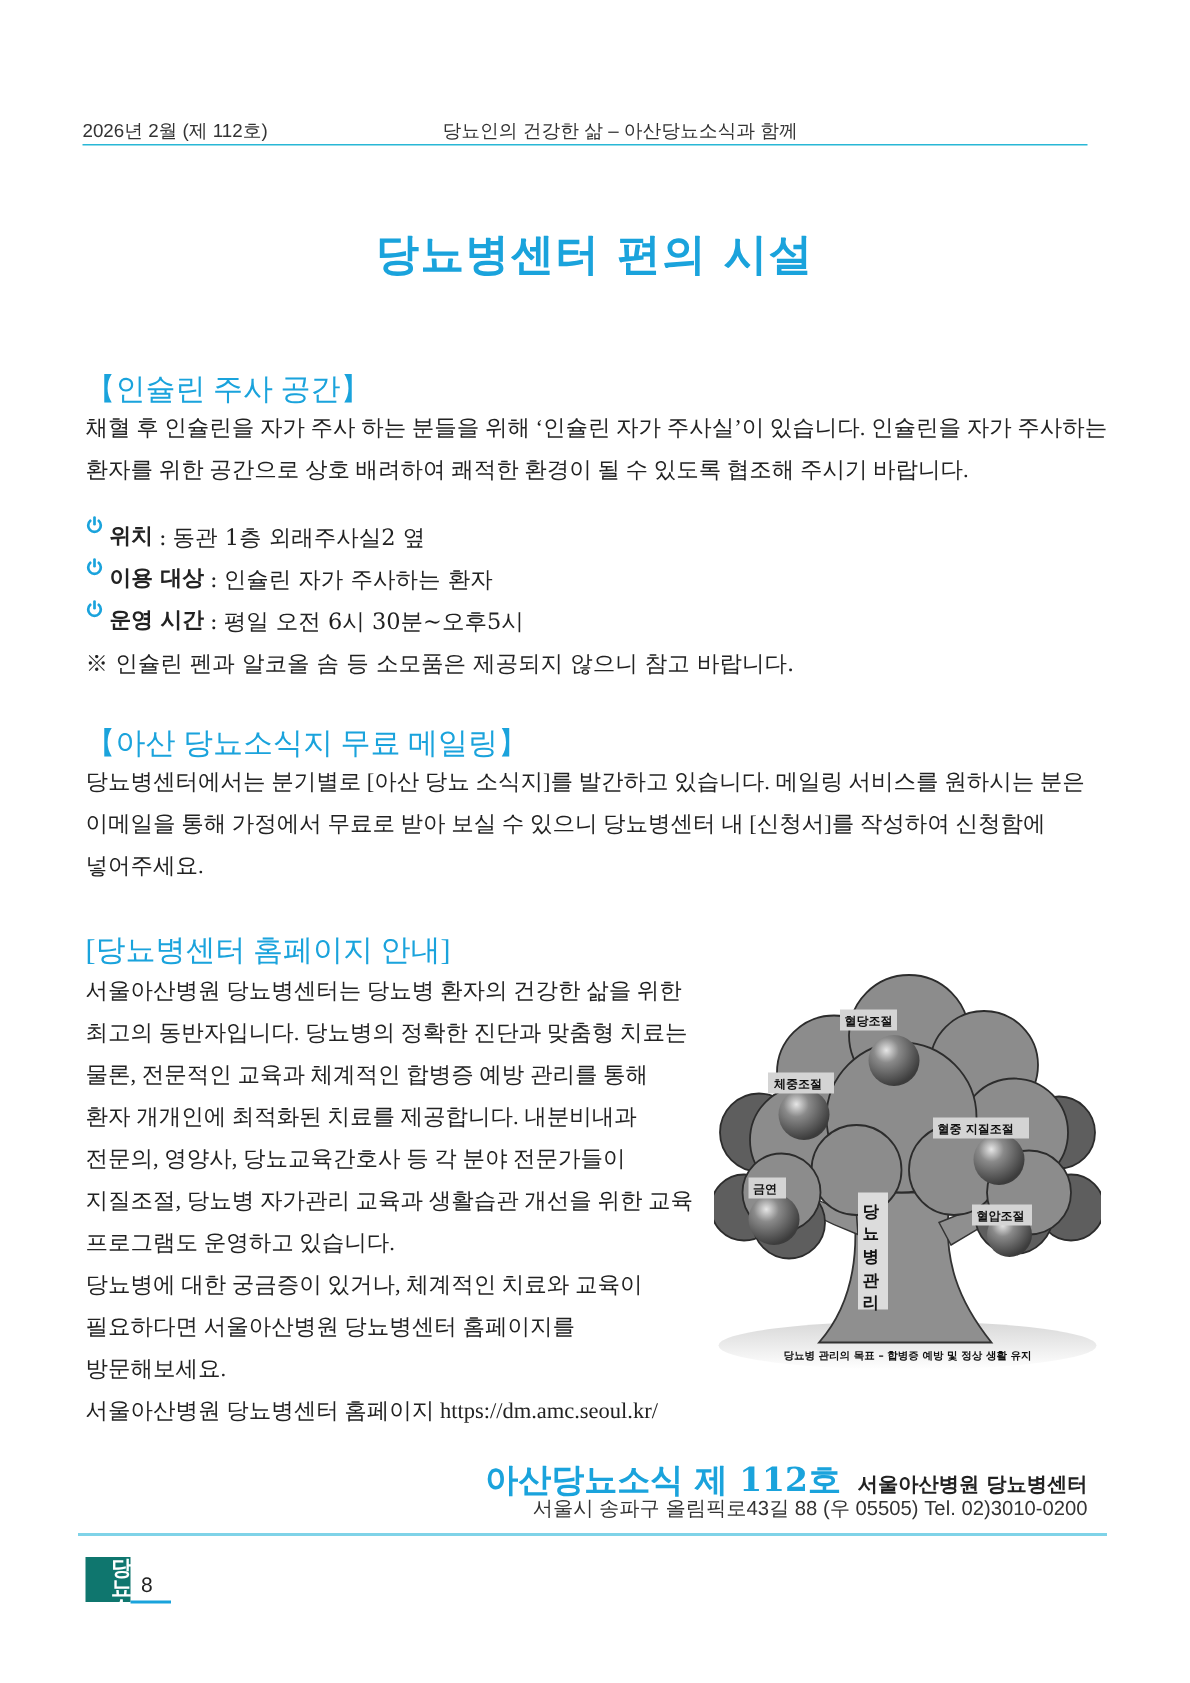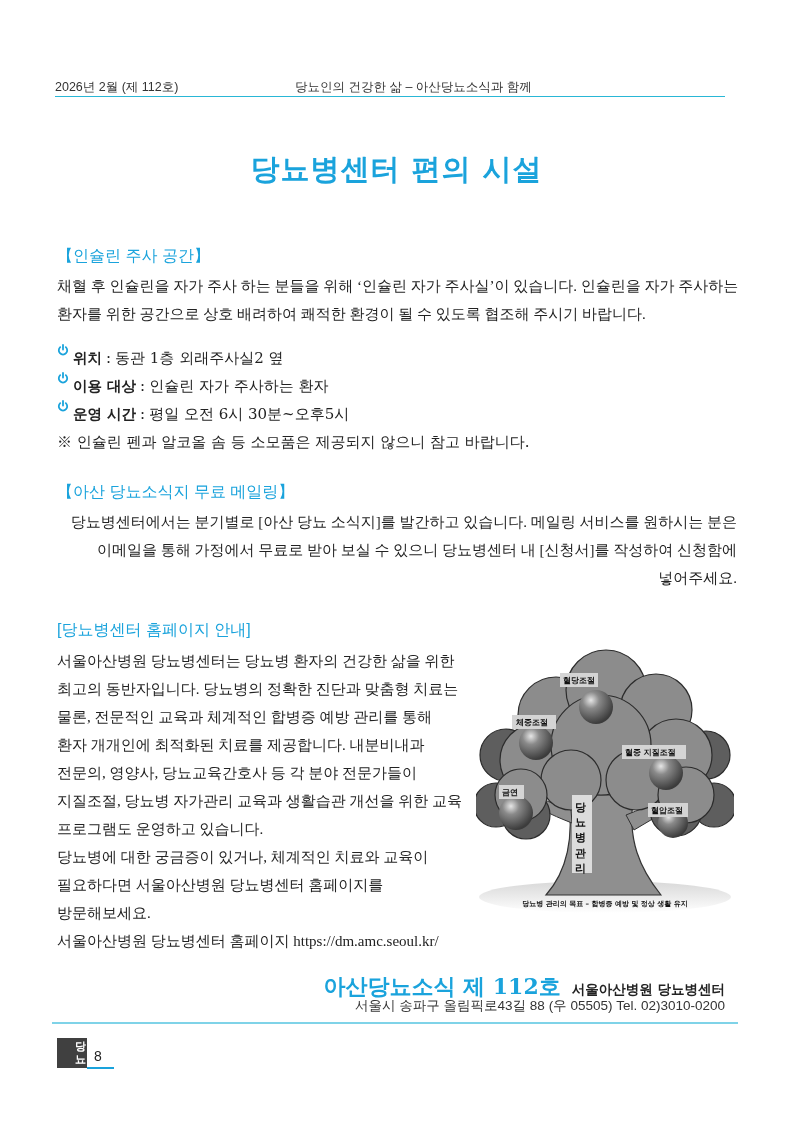--- a/index.html
+++ b/index.html
@@ -9,44 +9,44 @@
   .header { position: absolute; left: 55px; top: 77px; width: 670px; height: 20px;
             font-family: "Liberation Sans", sans-serif; font-size: 12.5px; color: #333; }
   .header .date { position: absolute; left: 0; top: 2px; }
   .header .slogan { position: absolute; left: 240px; top: 2px; }
   .header-rule { position: absolute; left: 55px; top: 96px; width: 670px; height: 1px; background: #29b7d6; }
 
   .page-title { position: absolute; left: 0; width: 793px; top: 150px; text-align: center;
                 font-family: "DejaVu Sans", sans-serif; font-weight: bold; font-size: 29px;
                 color: #1aa3dc; letter-spacing: 1px; }
 
-  .section-head { position: absolute; left: 57px; font-family: Liberation Sans, sans-serif;
-                  font-size: 16px; color: #1aa3dc; }
+  .section-head { position: absolute; left: 57px; font-family: Liberation Serif, serif;
+                  font-size: 20px; color: #1aa3dc; }
   .para { position: absolute; left: 57px; width: 680px; font-family: Liberation Serif, serif;
           font-size: 15px; line-height: 28px; color: #222; }
   .para .line { display: block; white-space: nowrap; }
 
   .info-list { position: absolute; left: 57px; top: 344px; font-family: "DejaVu Serif", serif;
                font-size: 15px; color: #222; }
   .info-row { height: 28px; line-height: 28px; white-space: nowrap; display: flex; }
   .power-icon { display: inline-block; width: 12px; height: 12px; margin-right: 4px; position: relative; top: 0px; }
   .info-key { font-weight: bold; font-family: "DejaVu Sans", sans-serif; font-size: 14.5px; }
   .info-sep { margin: 0 4px; }
 
   .tree { position: absolute; left: 476px; top: 645px; width: 258px; height: 272px; }
 
   .brand-line { position: absolute; right: 68px; top: 972px; white-space: nowrap; }
   .brand-name { font-family: "DejaVu Serif", serif; font-weight: bold; font-size: 22px; color: #1aa3dc; }
   .brand-org { font-family: "DejaVu Sans", sans-serif; font-weight: bold; font-size: 13.5px; color: #222; margin-left: 6px; }
   .address { position: absolute; right: 68px; top: 997px; font-family: "Liberation Sans", sans-serif;
              font-size: 13.5px; color: #333; white-space: nowrap; }
   .footer-rule { position: absolute; left: 52px; top: 1022px; width: 686px; height: 2px; background: #7fd3e8; }
 
-  .page-tab { position: absolute; left: 57px; top: 1038px; width: 30px; height: 30px; background: #404040;
-              color: #fff; font-family: "DejaVu Sans", sans-serif; font-weight: bold; font-size: 11px;
+  .page-tab { position: absolute; left: 57px; top: 1038px; width: 30px; height: 30px; background: #0f766e;
+              color: #fff; font-family: "DejaVu Sans", sans-serif; font-weight: bold; font-size: 14px;
               line-height: 13px; text-align: center; padding-top: 2px; box-sizing: border-box; padding-left: 17px; }
   .page-num { position: absolute; left: 94px; top: 1048px; font-family: "Liberation Sans", sans-serif;
               font-size: 14px; color: #222; }
   .page-num-rule { position: absolute; left: 87px; top: 1067px; width: 27px; height: 2px; background: #1aa3dc; }
 </style>
 </head>
 <body>
 
 <div class="header">
   <span class="date">2026년 2월 (제 112호)</span>
@@ -87,21 +87,21 @@
       <line x1="6" y1="1" x2="6" y2="5.5" stroke="#1aa3dc" stroke-width="1.8" stroke-linecap="round"></line>
     </svg>
     <span class="info-key">운영 시간</span>
     <span class="info-sep">:</span>
     <span>평일 오전 6시 30분~오후5시</span>
   </div>
   <div class="info-row">※ 인슐린 펜과 알코올 솜 등 소모품은 제공되지 않으니 참고 바랍니다.</div>
 </div>
 
 <div class="section-head" style="top:482px;">【아산 당뇨소식지 무료 메일링】</div>
-<div class="para" style="top:508px;text-align:right;">
+<div class="para" style="top:508px;">
   <span class="line">당뇨병센터에서는 분기별로 [아산 당뇨 소식지]를 발간하고 있습니다. 메일링 서비스를 원하시는 분은</span>
   <span class="line">이메일을 통해 가정에서 무료로 받아 보실 수 있으니 당뇨병센터 내 [신청서]를 작성하여 신청함에</span>
   <span class="line">넣어주세요.</span>
 </div>
 
 <div class="section-head" style="top:620px;">[당뇨병센터 홈페이지 안내]</div>
 <div class="para" style="top:647px; width:415px;">
   <span class="line">서울아산병원 당뇨병센터는 당뇨병 환자의 건강한 삶을 위한</span>
   <span class="line">최고의 동반자입니다. 당뇨병의 정확한 진단과 맞춤형 치료는</span>
   <span class="line">물론, 전문적인 교육과 체계적인 합병증 예방 관리를 통해</span>

